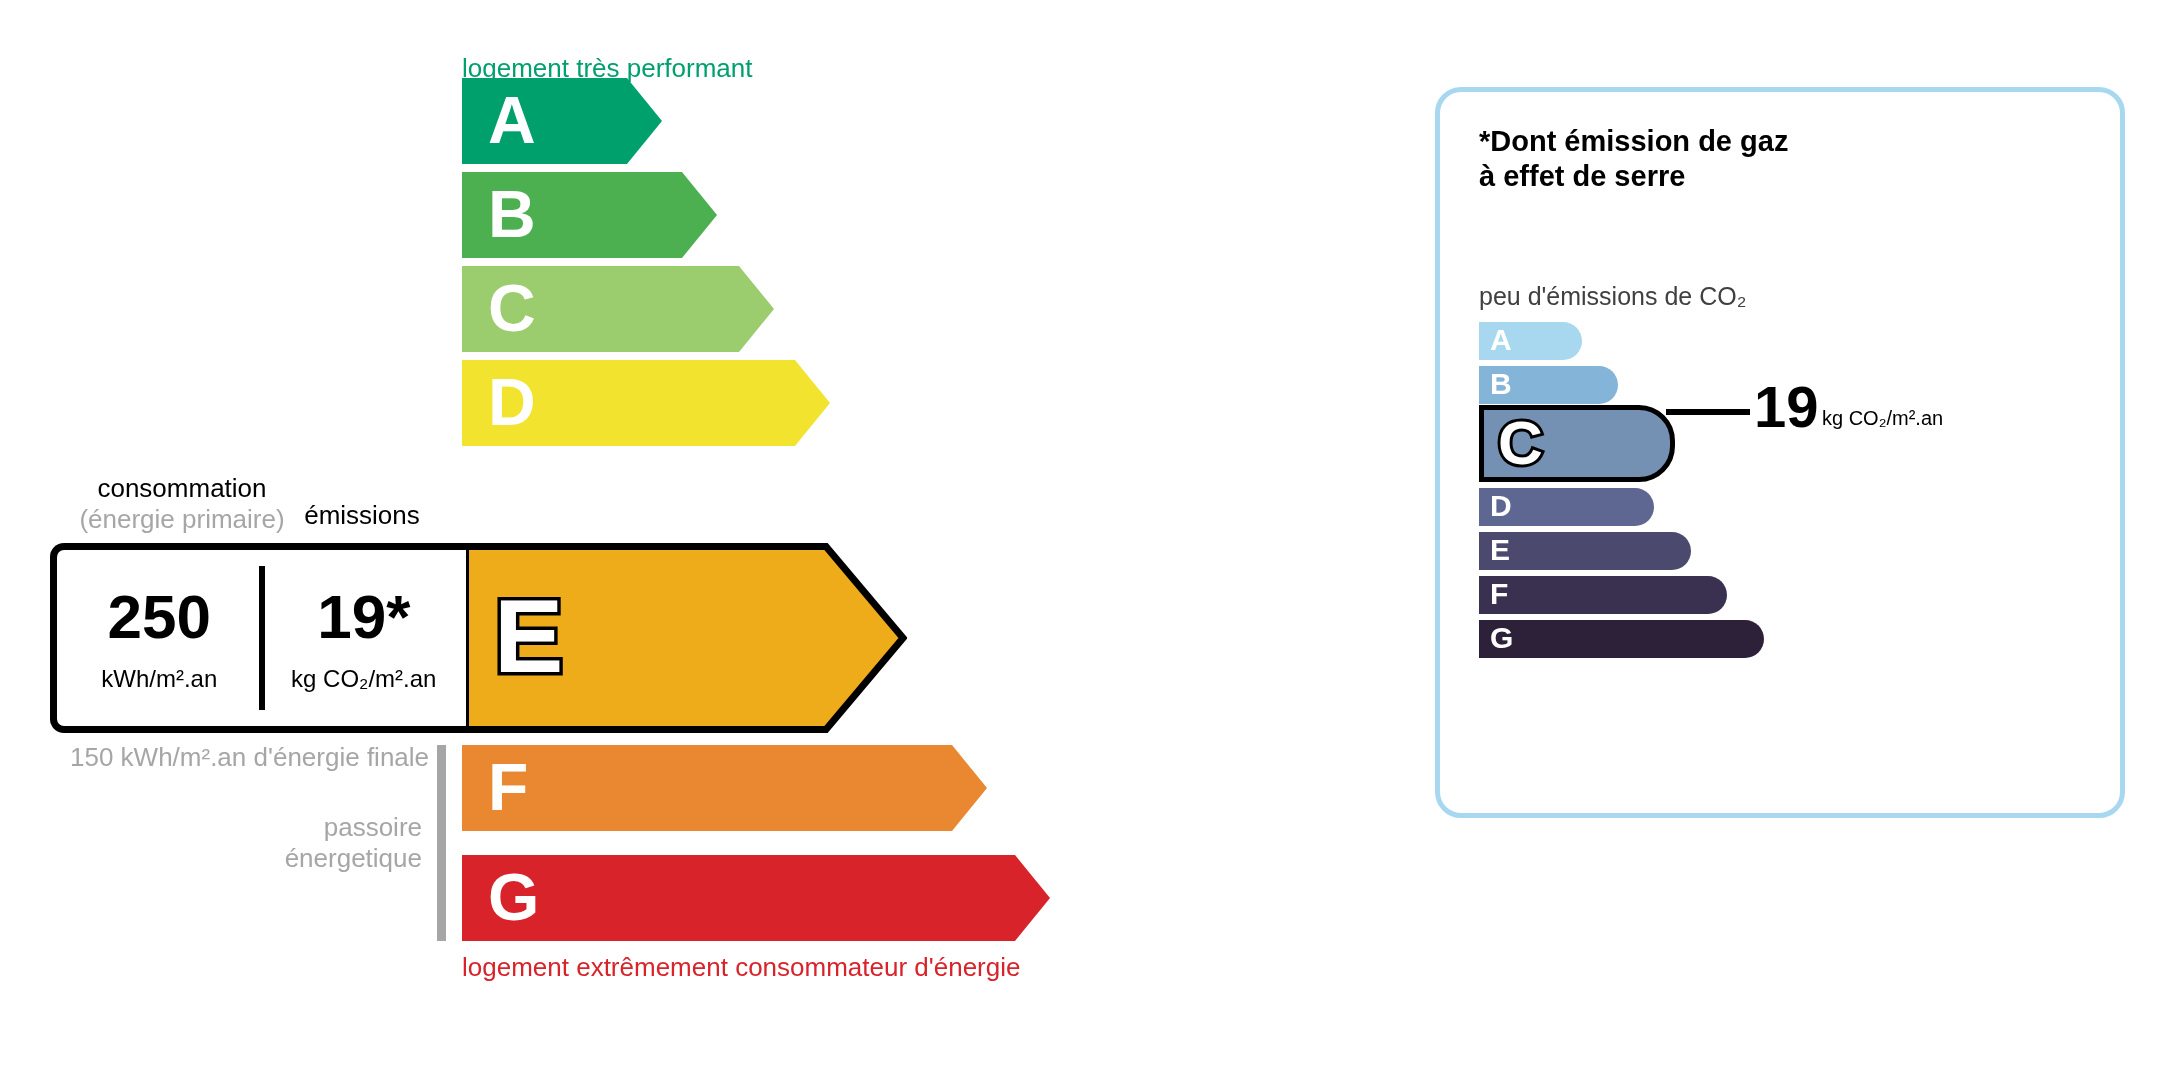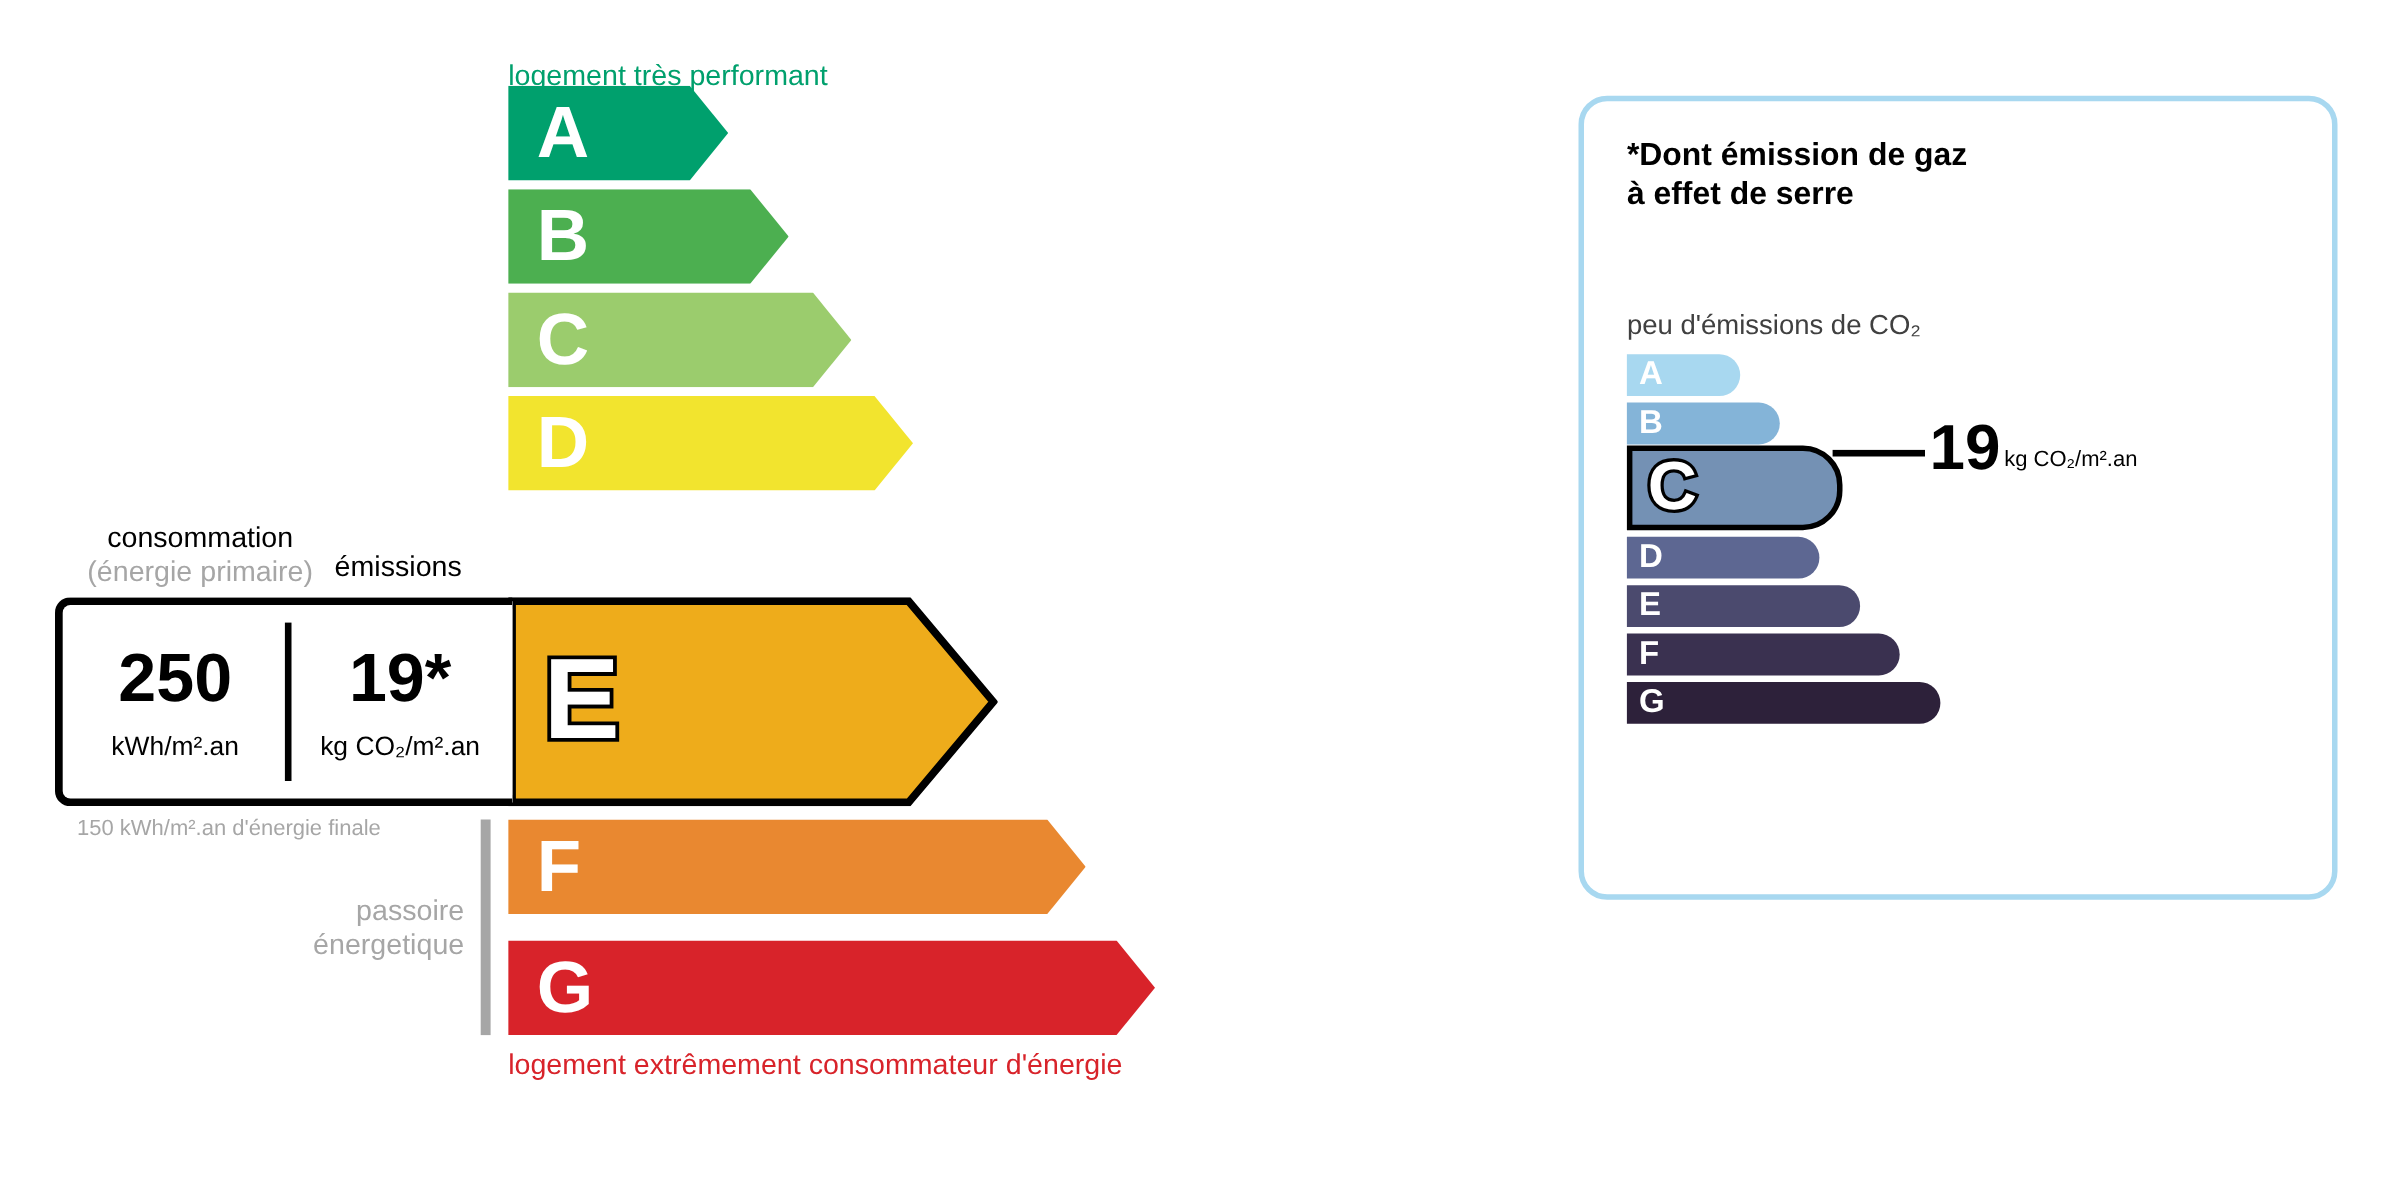--- a/index.html
+++ b/index.html
@@ -148,21 +148,21 @@
     width: 208px;
     text-align: center;
     font-size: 26px;
     color: #000;
     line-height: 1.2;
   }
   #label-final-energy {
     position: absolute;
     left: 70px;
     top: 742px;
-    font-size: 20px;
+    font-size: 26px;
     color: #a6a6a6;
     line-height: 1.18;
     text-align: right;
   }
 
   
   #co2-panel {
     position: absolute;
     left: 1435px;
     top: 87px;

